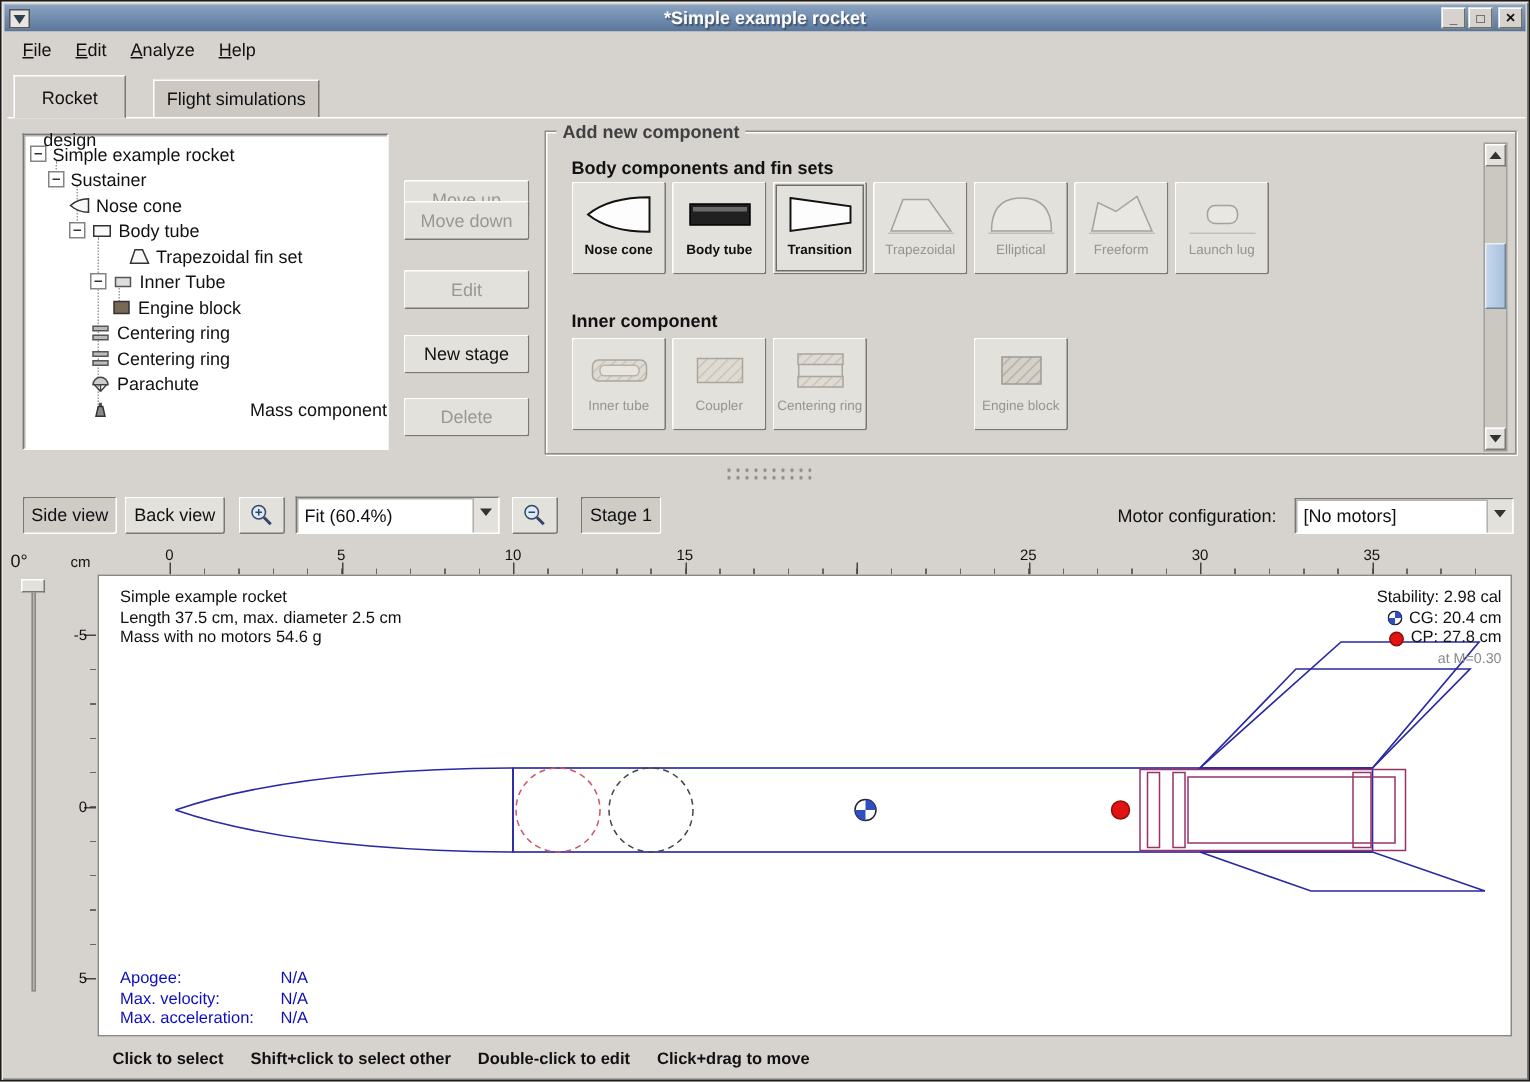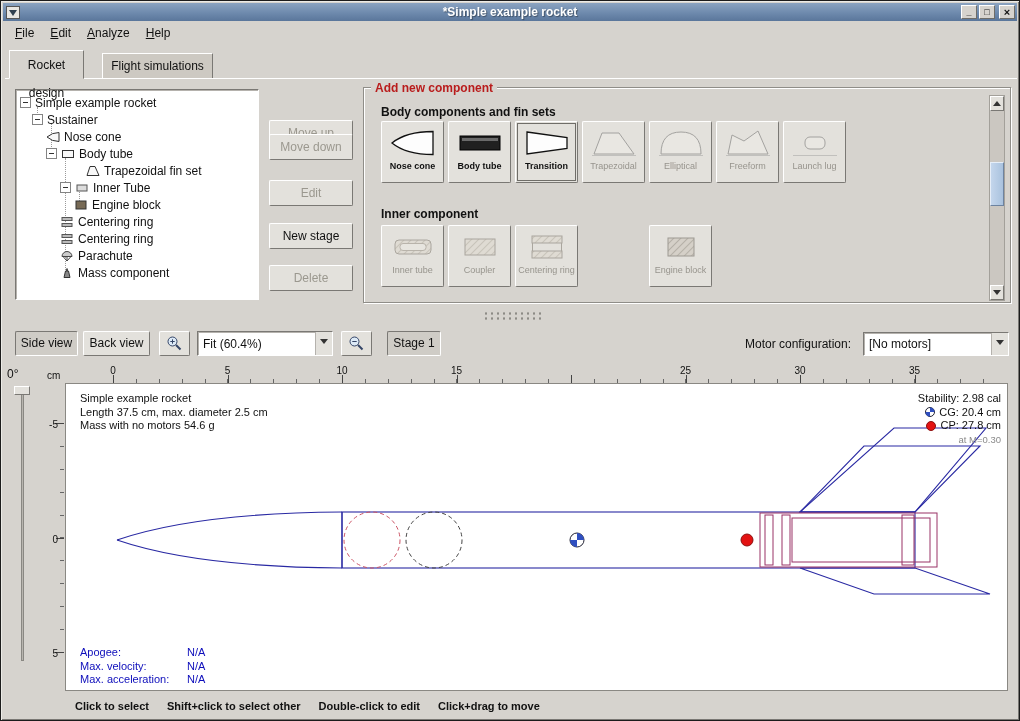--- a/index.html
+++ b/index.html
@@ -49,21 +49,21 @@
   .guide { position:absolute; border-left:1px dotted #9a9a9a; width:0; }
   
   .abtn { position:absolute; left:268px; width:84px; height:26px; font-size:12px;
     background:#e3e1dc; border:1px solid; border-color:#fff #7a7874 #7a7874 #fff;
     border-radius:2px; color:#111; text-align:center; line-height:24px; }
   .abtn.disabled { color:#9b988f; }
   
   .group { position:absolute; left:362px; top:86px; width:648px; height:216px;
     border:1px solid #8f8d88; box-shadow:inset 1px 1px 0 #fff, 1px 1px 0 #fff; }
   .group-title { position:absolute; left:370px; top:80px; background:#d6d3ce;
-    padding:0 4px; font-size:12px; font-weight:bold; color:#b91c1c; z-index:2; }
+    padding:0 4px; font-size:12px; font-weight:bold; color:#404040; z-index:2; }
   .sub-title { position:absolute; font-size:12px; font-weight:bold; color:#111; }
   .cbtn { position:absolute; width:63px; height:62px; background:#e3e1dc;
     border:1px solid; border-color:#fff #7a7874 #7a7874 #fff; border-radius:2px;
     display:flex; flex-direction:column; align-items:center; justify-content:flex-start; padding-top:5px; }
   .cbtn .ic { height:32px; display:flex; align-items:center; }
   .cbtn .clabel { font-size:9px; font-weight:bold; color:#111; margin-top:2px;
     text-align:center; line-height:10px; }
   .cbtn.off .ic { opacity:.45; filter:grayscale(.4); }
   .cbtn.off .clabel { color:#97948d; font-weight:normal; }
   .cbtn.focus { outline:1px solid #6f6d68; outline-offset:-3px; }
@@ -231,21 +231,21 @@
           </svg></span>
       <span class="tlabel">Centering ring</span>
     </div>
     <div class="trow" style="top:157px; padding-left:44px;">
       <span class="ticon"><svg width="14" height="12">
             <path d="M2,6.5 A5,5 0 0 1 12,6.5 Z" fill="#ccc" stroke="#444"></path>
             <path d="M3,6.5 L7,11 M11,6.5 L7,11 M7,6.5 L7,11" stroke="#444" fill="none"></path>
           </svg></span>
       <span class="tlabel">Parachute</span>
     </div>
-    <div class="trow" style="top:174px; padding-left:44px;">
+    <div class="trow" style="top:174px; padding-left:44px;justify-content:space-between;">
       <span class="ticon"><svg width="14" height="12">
             <rect x="6" y="1.5" width="2" height="2.5" fill="#555"></rect>
             <path d="M4,10.5 L5.5,4 L8.5,4 L10,10.5 Z" fill="#888" stroke="#333"></path>
           </svg></span>
       <span class="tlabel">Mass component</span>
     </div>
   </div>
 
   <div class="abtn disabled" style="top:97px;margin-top:22px;">Move up</div>
   <div class="abtn disabled" style="top:133px;">Move down</div>

